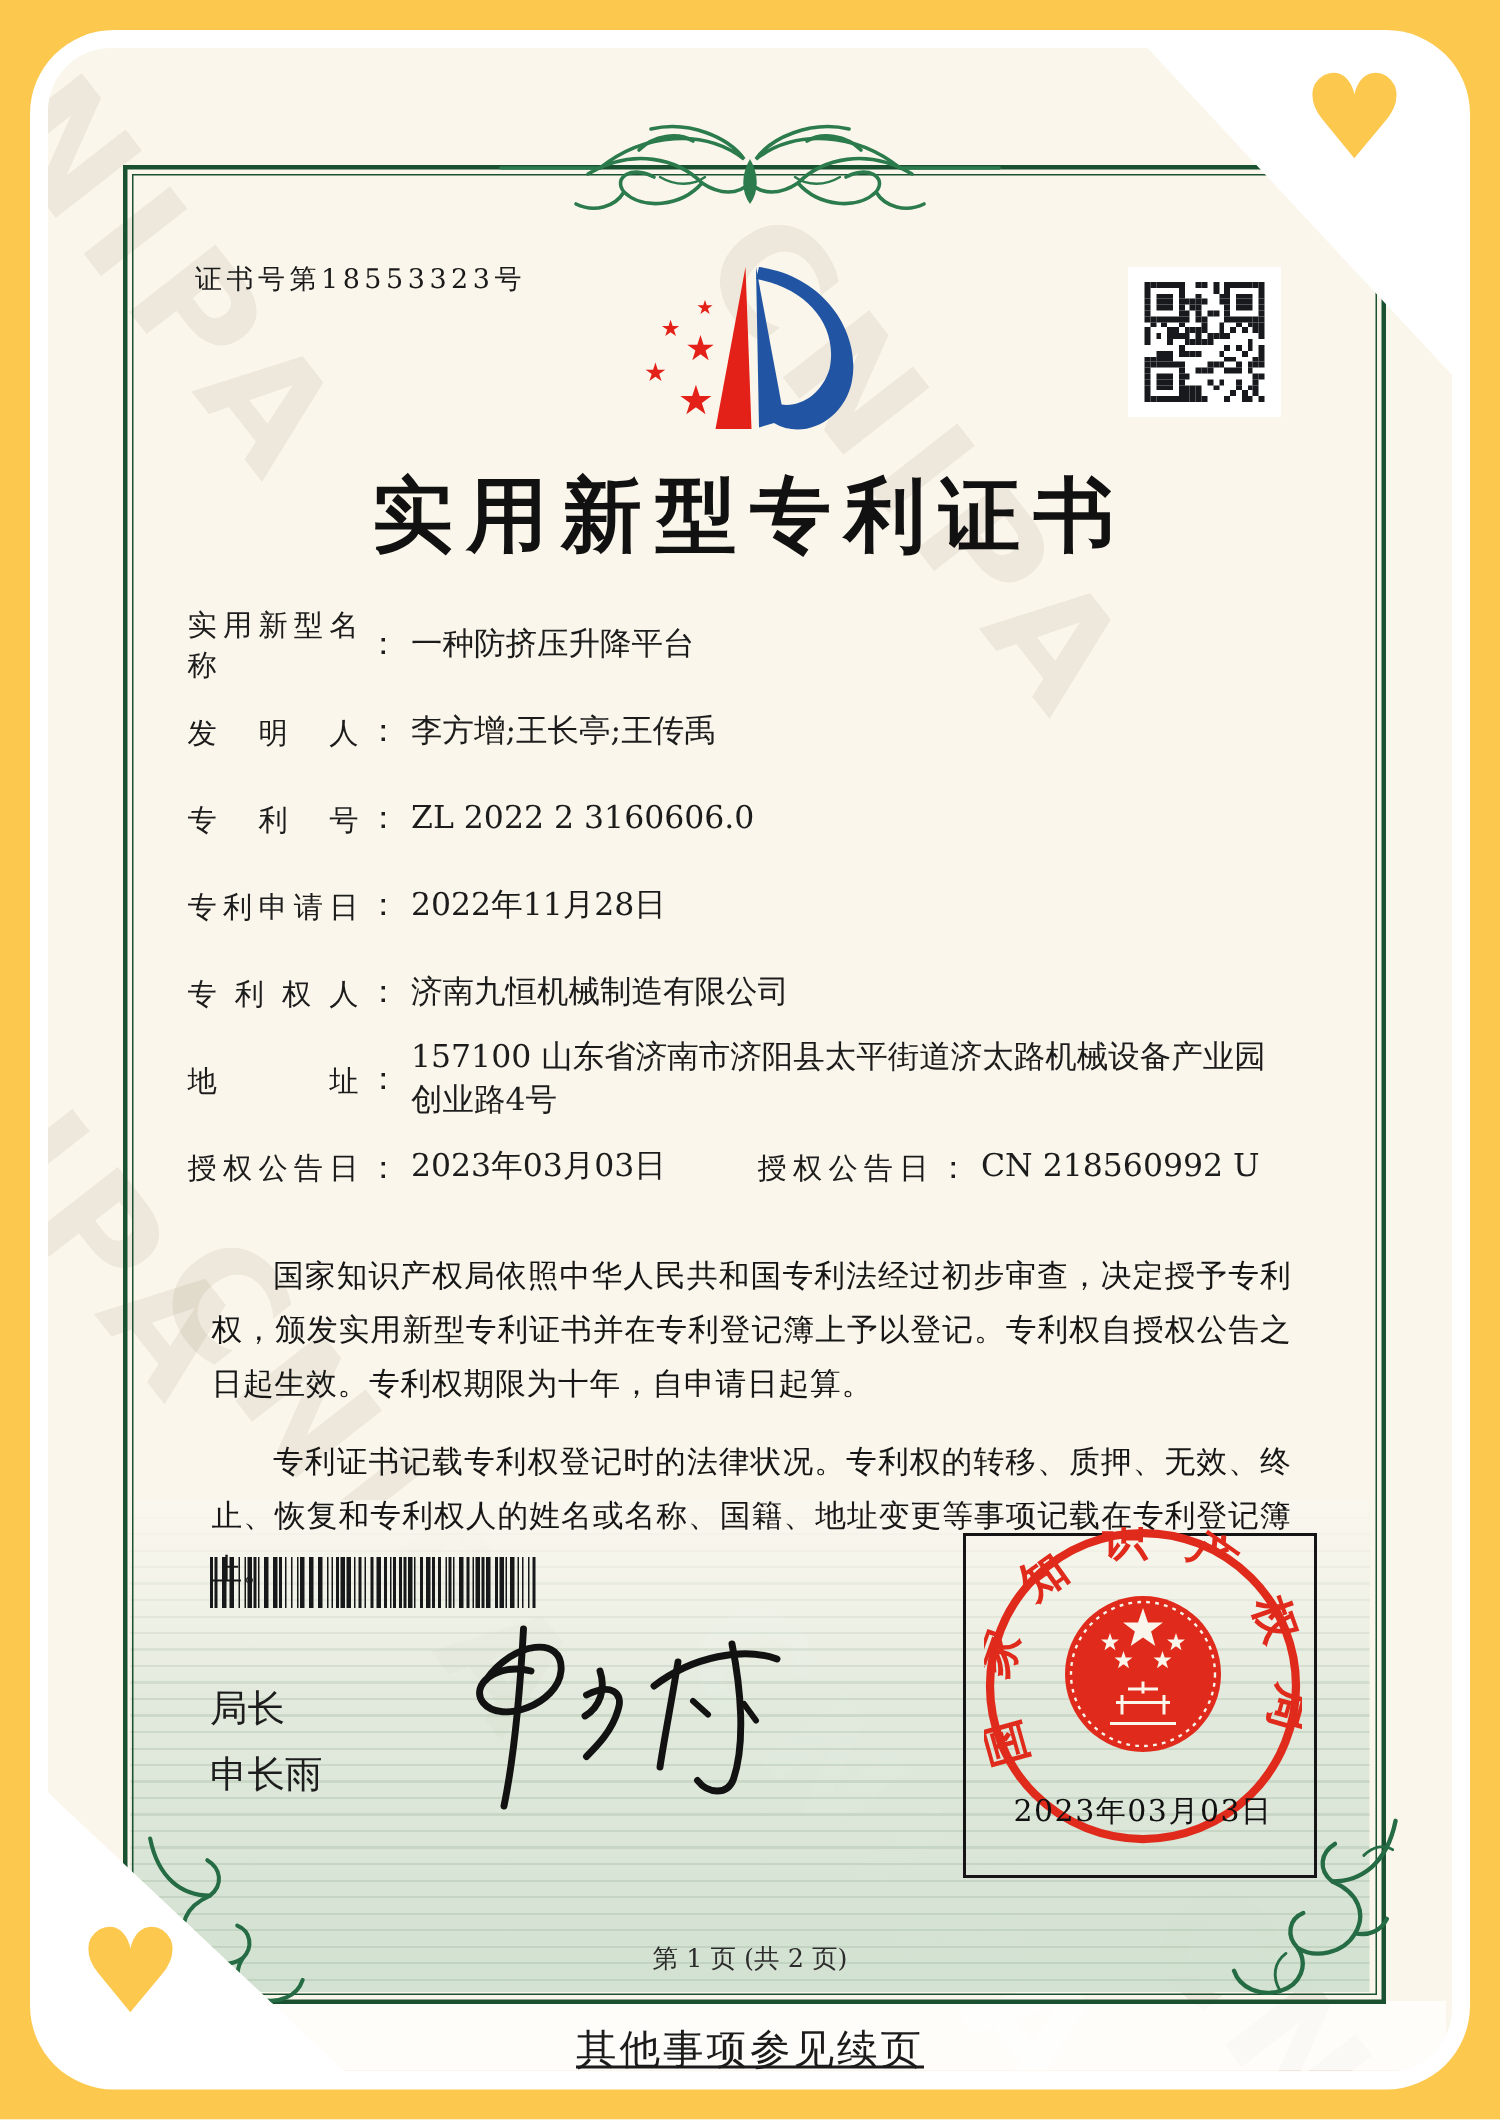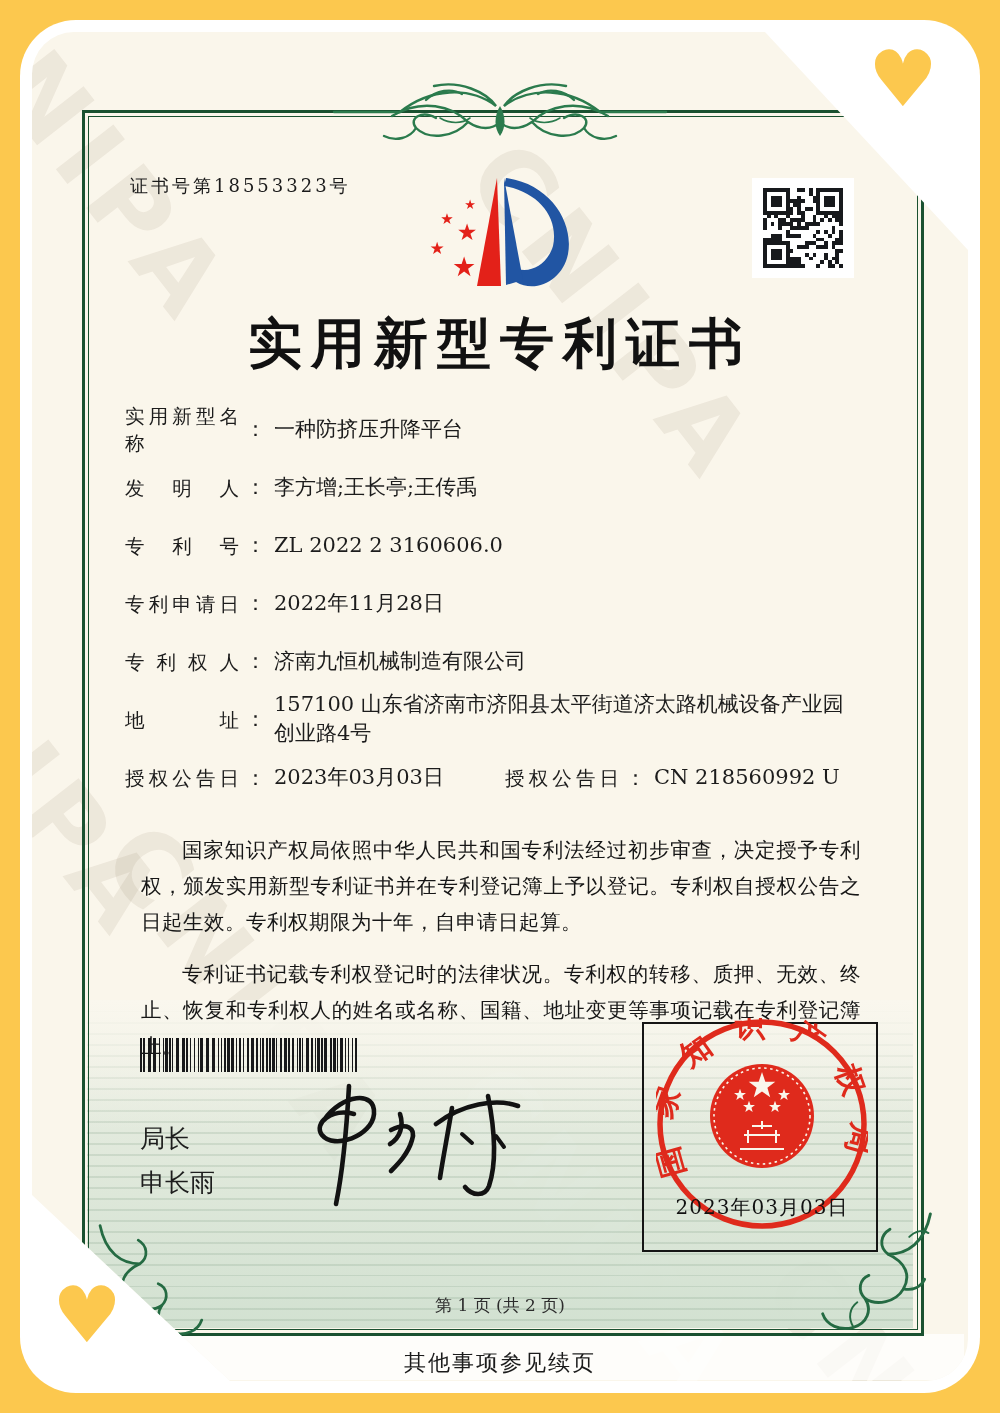--- a/index.html
+++ b/index.html
@@ -45,22 +45,22 @@
   .barcode div{background:#17181a;flex:none;}
   .director{position:absolute;left:108px;font-family:"DejaVu Sans","Liberation Sans",sans-serif;
       color:#1d1d1d;font-size:25px;}
   .sig{position:absolute;left:258px;top:1046px;}
   .seal-rect{position:absolute;left:610px;top:990px;width:232px;height:226px;border:2px solid #151515;}
   .seal{position:absolute;left:624px;top:986px;width:212px;height:212px;}
   .seal-ring-text{font-size:30px;font-weight:bold;letter-spacing:24px;fill:#DF2A1C;
       font-family:"DejaVu Serif","Liberation Serif",serif;}
   .seal-date{font-size:20px;fill:#111;font-family:"DejaVu Serif","Liberation Serif",serif;letter-spacing:1px;}
   .page-num{position:absolute;left:50px;top:1262px;width:836px;text-align:center;font-size:17px;color:#2c2c2c;}
-  .footer-note{position:absolute;left:0;top:1316px;width:936px;text-align:center;font-size:22px;
-      letter-spacing:2px;color:#1b1b1b;}
+  .footer-note{position:absolute;left:0;top:1316px;width:936px;text-align:center;font-size:27px;
+      letter-spacing:2px;color:#1b1b1b;text-decoration:underline;}
   .heart{position:absolute;color:#FCC84E;font-size:78px;line-height:1;
       font-family:"DejaVu Sans","Liberation Sans",sans-serif;}
   .orn{position:absolute;}
 </style>
 </head>
 <body>
 
 <div class="stage">
   <div class="card"></div>
 

